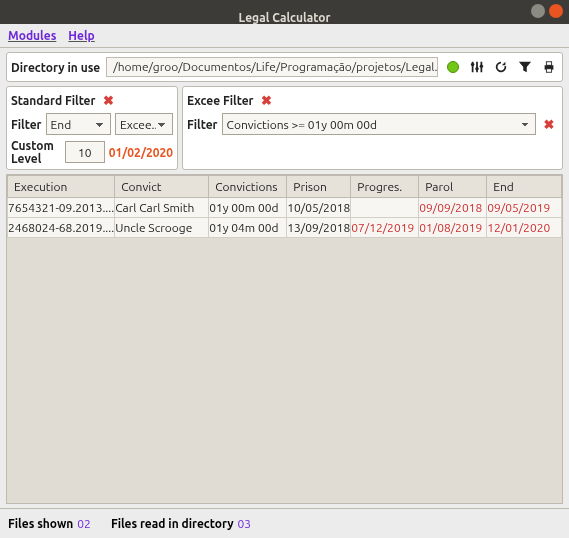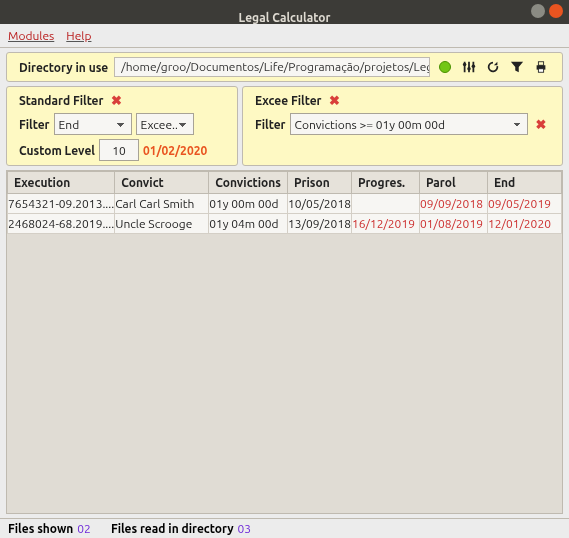--- a/index.html
+++ b/index.html
@@ -3,46 +3,46 @@
 <meta charset="utf-8">
 <style>
 * { box-sizing: border-box; margin: 0; padding: 0; font-family: Ubuntu, "Segoe UI", Arial, sans-serif; font-size: 12px; }
 body { background: #3c3b37; width: 569px; height: 538px; display: flex; flex-direction: column; }
 .titlebar { background: #3c3b37; color: #dfdbd2; height: 24px; display: flex; align-items: flex-end; justify-content: center; position: relative; font-weight: bold; }
 .titlebar .btns { position: absolute; right: 6px; top: 4px; display: flex; gap: 4px; }
 .tb-btn { width: 14px; height: 14px; border-radius: 50%; display: inline-block; }
 .tb-min { background: #8b8b83; }
 .tb-close { background: #e95420; }
 .menubar { background: #ececec; border-bottom: 1px solid #bfbab0; height: 24px; display: flex; align-items: center; padding: 0 8px; gap: 12px; }
-.menubar span { text-decoration: underline; text-decoration-color: #555; font-weight: normal; color: #b91c1c; cursor: pointer; }
+.menubar span { text-decoration: underline; text-decoration-color: #555; font-weight: bold; color: #6d28d9; cursor: pointer; }
 .content { background: #ececec; flex: 1; display: flex; flex-direction: column; padding: 4px 6px; gap: 4px; }
-.panel { background: #fef9c3; border: 1px solid #bfbab0; border-radius: 3px; padding: 4px 12px; display: flex; align-items: center; gap: 6px; }
+.panel { background: #ffffff; border: 1px solid #bfbab0; border-radius: 3px; padding: 4px 4px; display: flex; align-items: center; gap: 6px; }
 .dir-row .path { flex: 1; background: #f7f6f3; border: 1px solid #bfbab0; padding: 2px 6px; height: 20px; overflow: hidden; white-space: nowrap; color: #333; }
 .iconbtn { width: 18px; height: 18px; display: flex; align-items: center; justify-content: center; cursor: pointer; }
 .filters { display: flex; gap: 4px; }
 .filters .panel { flex-direction: column; align-items: stretch; gap: 4px; }
 .frow { display: flex; align-items: center; gap: 4px; }
 .flabel { font-weight: bold; color: #222; }
 .red-x { color: #d93f3a; font-weight: bold; font-size: 13px; }
 select, input[type=text] { background: #f7f6f3; border: 1px solid #a8a396; height: 22px; padding: 0 4px; color: #222; }
 select { appearance: none; padding-right: 16px; background-image: linear-gradient(45deg, transparent 50%, #555 50%), linear-gradient(135deg, #555 50%, transparent 50%); background-position: calc(100% - 10px) 9px, calc(100% - 6px) 9px; background-size: 4px 4px, 4px 4px; background-repeat: no-repeat; }
 .sel-small { width: 78px; }
 .sel-med { width: 58px; }
 .inp-num { width: 40px; text-align: center; }
 .inp-sm { width: 34px; }
 .date-orange { color: #e95420; font-weight: bold; }
 .green-dot { width: 12px; height: 12px; background: #73c615; border-radius: 50%; border: 1px solid #4a9000; }
 .green-plus { width: 16px; height: 16px; background: #73c615; border-radius: 50%; border: 1px solid #4a9000; color: #fff; font-weight: bold; display: flex; align-items: center; justify-content: center; line-height: 1; }
 .table-wrap { flex: 1; background: #ececec; border: 1px solid #bfbab0; overflow: hidden; display: flex; flex-direction: column; }
 table { border-collapse: collapse; width: 100%; }
-th { background: #e6e2da; border: 1px solid #bfbab0; text-align: left; padding: 4px 6px; font-weight: bold; color: #222; }
+th { background: #e6e2da; border: 1px solid #bfbab0; text-align: left; padding: 4px 6px; font-weight: normal; color: #222; }
 td { border: 1px solid #d4cfc6; padding: 3px 0; background: #f7f6f3; color: #222; white-space: nowrap; overflow: hidden; }
 td.red { color: #cc2e2e; }
 .table-body { flex: 1; background: #e0dcd4; }
-.statusbar { background: #ececec; height: 20px; display: flex; align-items: center; padding: 0 8px; gap: 4px; border-top: 1px solid #bfbab0; }
+.statusbar { background: #ececec; height: 30px; display: flex; align-items: center; padding: 0 8px; gap: 4px; border-top: 1px solid #bfbab0; }
 .statusbar .lbl { font-weight: bold; }
 .statusbar .val { color: #6d28d9; margin-right: 16px; }
 .icon-svg { width: 14px; height: 14px; }
 </style>
 </head>
 <body>
 
 <div class="titlebar">
   <span>Legal Calculator</span>
   <div class="btns">
@@ -85,21 +85,21 @@
     <span class="iconbtn">
         <svg class="icon-svg" viewBox="0 0 16 16">
           <rect x="3" y="6" width="10" height="5" fill="#222"></rect>
           <rect x="5" y="2" width="6" height="4" fill="none" stroke="#222"></rect>
           <rect x="5" y="10" width="6" height="4" fill="#fff" stroke="#222"></rect>
         </svg>
       </span>
   </div>
 
   <div class="filters">
-    <div class="panel" style="width:232px">
+    <div class="panel" style="width:172px">
       <div class="frow">
         <span class="flabel">Standard Filter</span>
         <span class="red-x iconbtn">✖</span>
       </div>
       <div class="frow">
         <span class="flabel">Filter</span>
         <select class="sel-small"><option>End</option></select>
         <select class="sel-med"><option>Excee...</option></select>
       </div>
       <div class="frow">
@@ -143,21 +143,21 @@
             <td>10/05/2018</td>
             <td></td>
             <td class="red">09/09/2018</td>
             <td class="red">09/05/2019</td>
           </tr>
           <tr>
             <td>2468024-68.2019....</td>
             <td>Uncle Scrooge</td>
             <td>01y 04m 00d</td>
             <td>13/09/2018</td>
-            <td class="red">16/12/2019</td>
+            <td class="red">07/12/2019</td>
             <td class="red">01/08/2019</td>
             <td class="red">12/01/2020</td>
           </tr>
         </tbody>
     </table>
     <div class="table-body"></div>
   </div>
 </div>
 
 <div class="statusbar">

